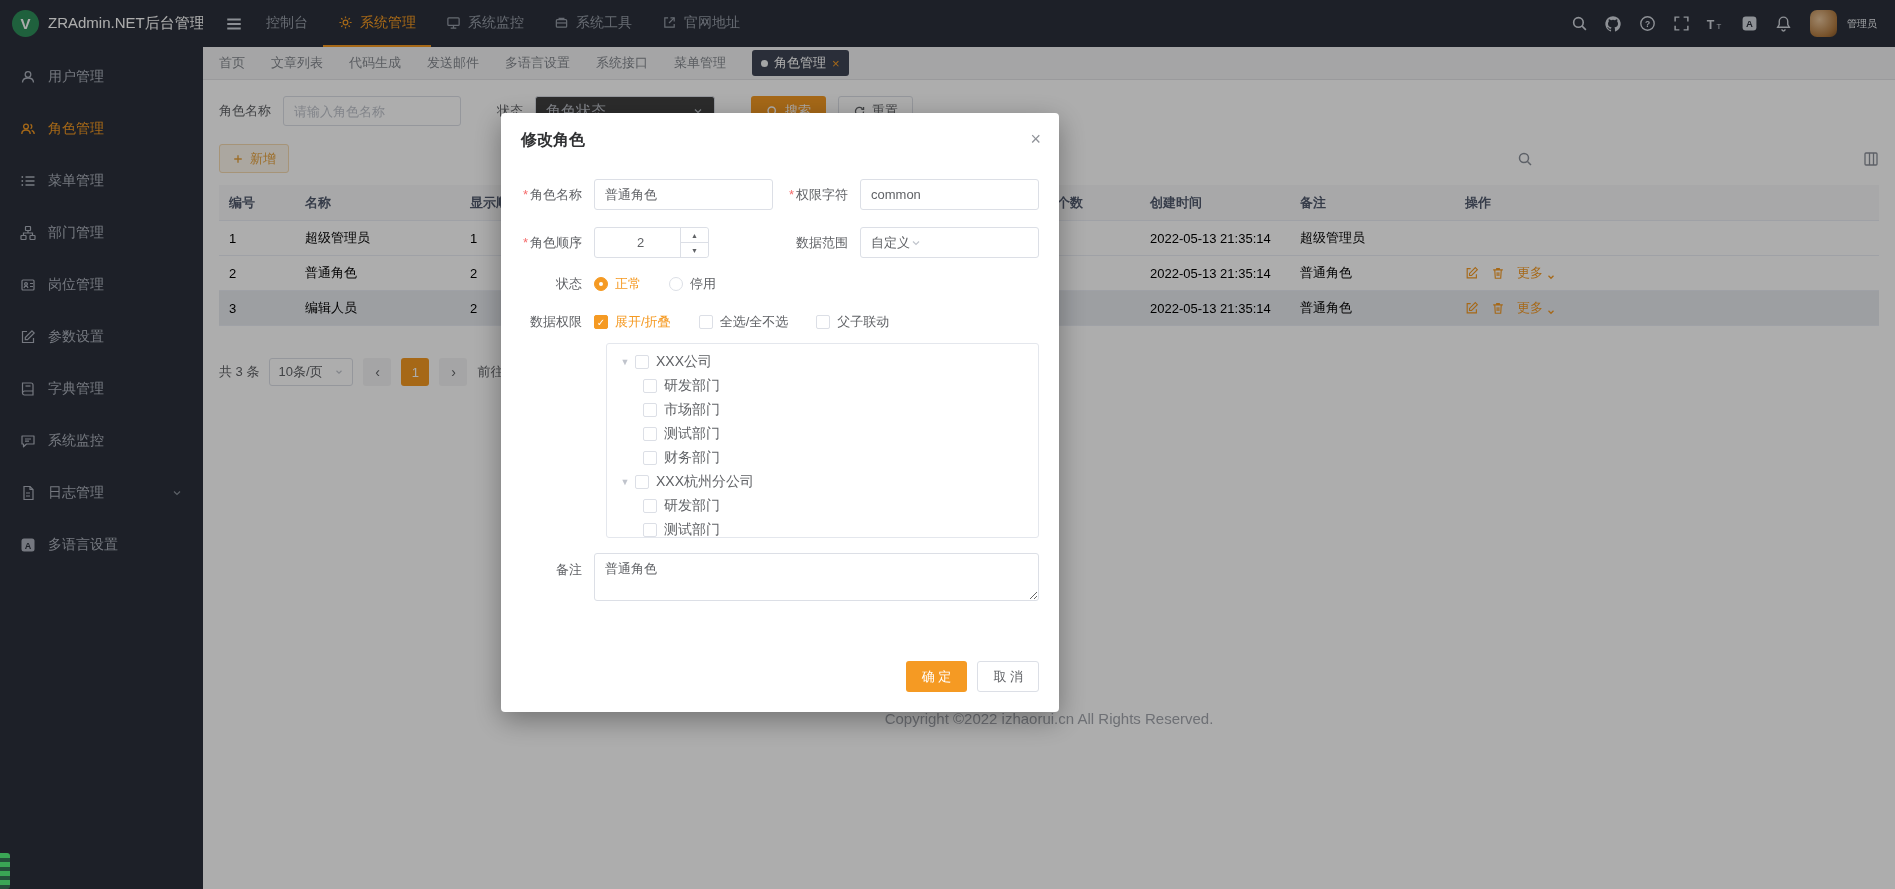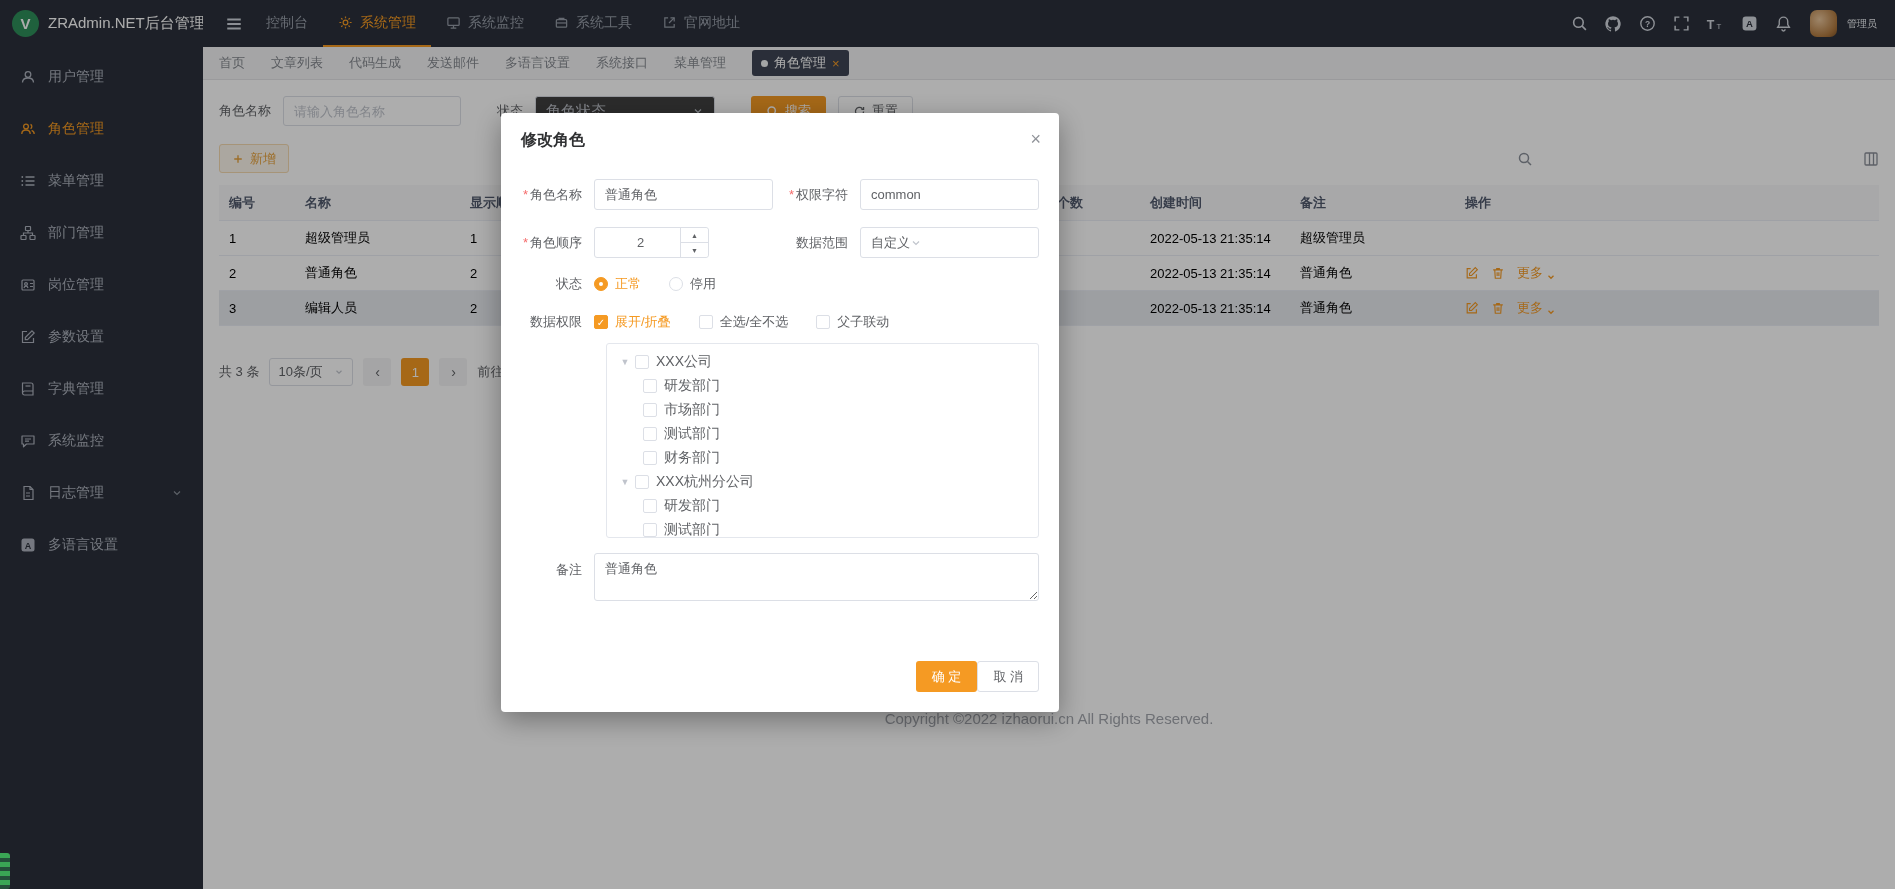--- a/index.html
+++ b/index.html
@@ -99,21 +99,21 @@
   .cbox{width:14px;height:14px;border-radius:2px;border:1px solid var(--border);background:#fff;flex-shrink:0;display:flex;align-items:center;justify-content:center;font-size:10px;color:#fff;font-style:normal}
   .checked .cbox{background:var(--accent);border-color:var(--accent)}
   .tree-wrap{margin-left:85px;margin-right:0}
   .tree{border:1px solid #e4e7ed;border-radius:3px;height:195px;padding:6px 0;overflow:hidden;margin-bottom:15px}
   .tnode{display:flex;align-items:center;height:24px;font-size:14px;color:var(--txt);cursor:pointer}
   .tnode .caret{width:20px;text-align:center;font-size:9px;color:#c0c4cc;flex-shrink:0}
   .tnode.parent{padding-left:8px}
   .tnode.child{padding-left:36px}
   .tnode .cbox{margin-right:7px}
   .remark-ta{width:100%;height:48px;border:1px solid var(--border);border-radius:3px;padding:6px 10px;font-size:13px;color:var(--txt);resize:vertical;font-family:"Liberation Sans","DejaVu Sans",sans-serif}
-  .dlg-footer{padding:0 20px 20px;display:flex;justify-content:flex-end;align-items:flex-end;flex-shrink:0}
+  .dlg-footer{padding:0 20px 20px;display:flex;justify-content:flex-end;align-items:flex-end;gap:10px;flex-shrink:0}
   .btn-ok{background:var(--accent);color:#fff;height:31px;padding:0 15px}
   .btn-cancel{background:#fff;border-color:var(--border);color:var(--txt);height:31px;padding:0 15px}
 
   .corner-badge{position:fixed;left:0;bottom:0;width:10px;height:36px;z-index:70;border-radius:0 3px 3px 0;background:repeating-linear-gradient(180deg,#3aa655 0 5px,#24503a 5px 9px)}
 </style>
 </head>
 <body>
 
 <div class="app">
 

